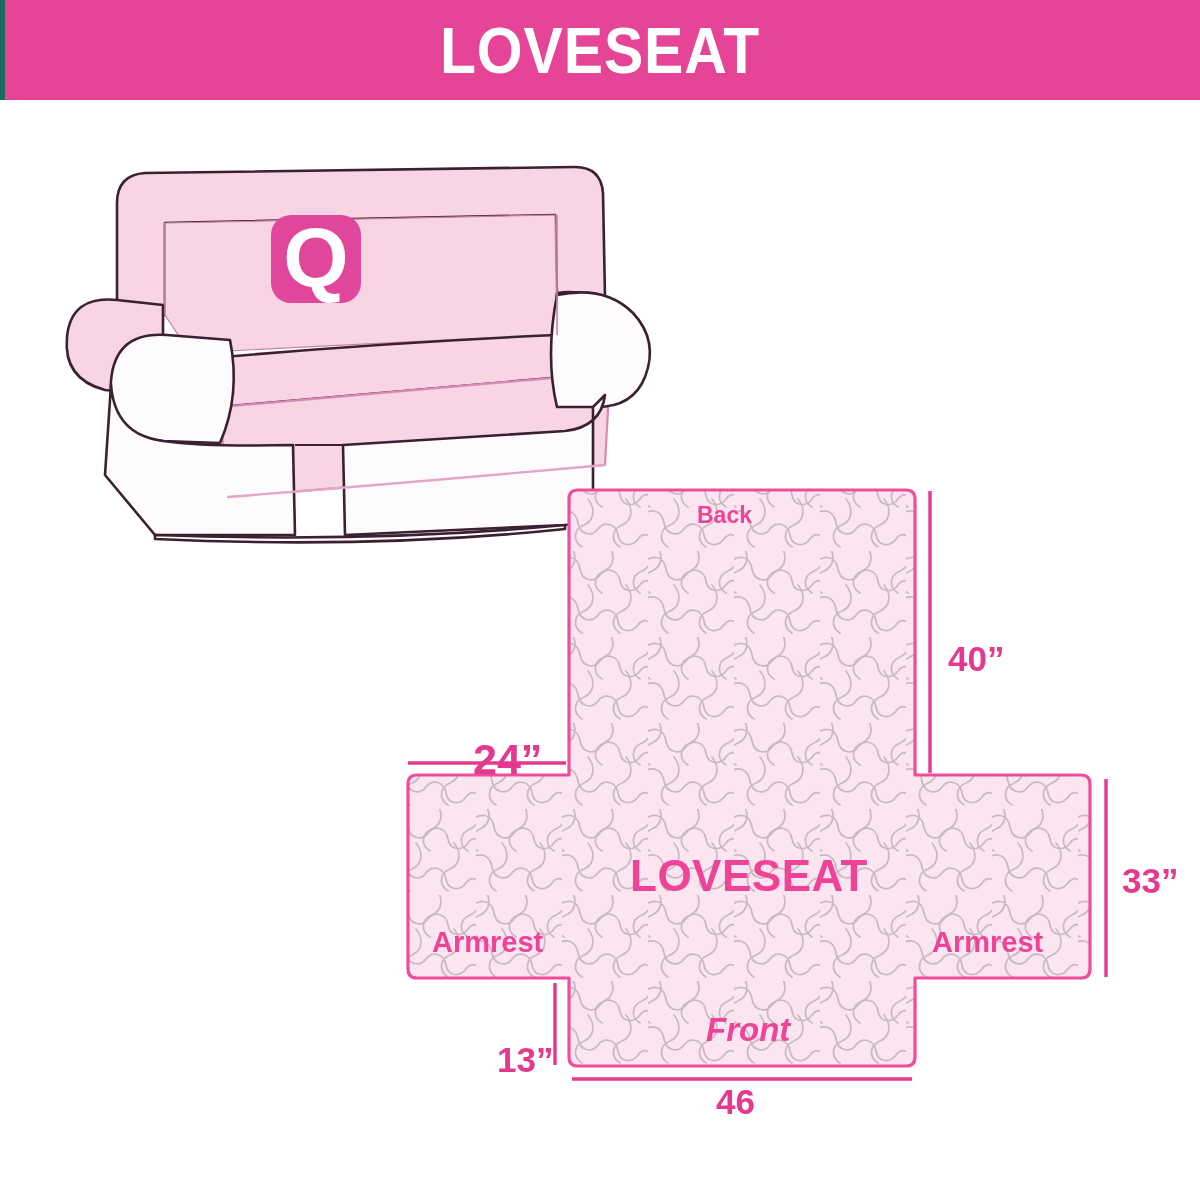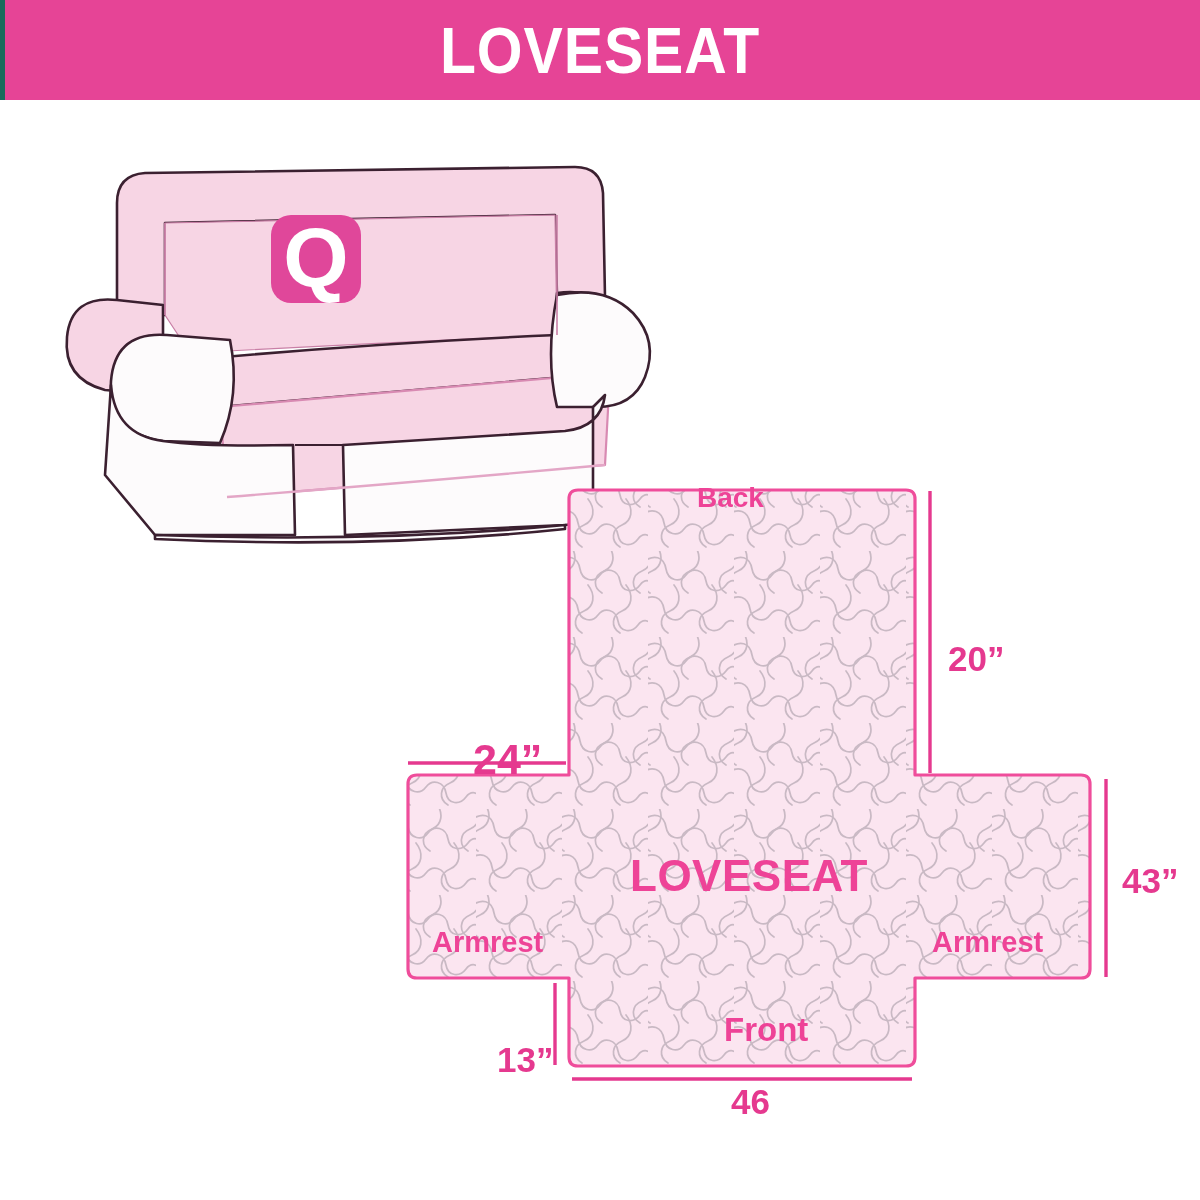--- a/index.html
+++ b/index.html
@@ -72,31 +72,31 @@
   }
   .panel-label {
     position: absolute;
     color: #ee4397;
     font-weight: bold;
     font-family: "Liberation Sans", sans-serif;
     white-space: nowrap;
     line-height: 1;
   }
 
-  #label-back      { left: 697px; top: 484px; font-size: 28px; }
+  #label-back      { left: 697px; top: 504px; font-size: 23px; }
   #label-loveseat  { left: 630px; top: 854px; font-size: 44px; letter-spacing: 0.5px; }
   #label-armrest-left  { left: 432px; top: 928px; font-size: 29px; }
   #label-armrest-right { left: 932px; top: 928px; font-size: 29px; }
-  #label-front     { left: 724px; top: 1013px; font-size: 33px; }
+  #label-front     { left: 706px; top: 1013px; font-size: 33px; font-style: italic; }
 
   #dim-40 { left: 948px; top: 641px;  font-size: 35px; }
   #dim-23 { left: 1122px; top: 863px; font-size: 35px; }
   #dim-24 { left: 473px;  top: 738px; font-size: 43px; }
   #dim-13 { left: 497px;  top: 1002px; font-size: 35px; margin-top: 40px; }
-  #dim-46 { left: 716px;  top: 1084px; font-size: 35px; margin-left: 15px; }
+  #dim-46 { left: 716px;  top: 1084px; font-size: 35px; }
 </style>
 </head>
 <body>
 
 <div id="header-banner">
   <div id="header-edge-accent"></div>
   <div id="header-title">LOVESEAT</div>
 </div>
 
 <div id="sofa-illustration">
@@ -210,17 +210,17 @@
     </g>
   </svg>
 </div>
 
 <div class="panel-label" id="label-back">Back</div>
 <div class="panel-label" id="label-loveseat">LOVESEAT</div>
 <div class="panel-label" id="label-armrest-left">Armrest</div>
 <div class="panel-label" id="label-armrest-right">Armrest</div>
 <div class="panel-label" id="label-front">Front</div>
 
-<div class="dim-label" id="dim-40">20”</div>
-<div class="dim-label" id="dim-23">43”</div>
+<div class="dim-label" id="dim-40">40”</div>
+<div class="dim-label" id="dim-23">33”</div>
 <div class="dim-label" id="dim-24">24”</div>
 <div class="dim-label" id="dim-13">13”</div>
 <div class="dim-label" id="dim-46">46</div>
 
 </body></html>

